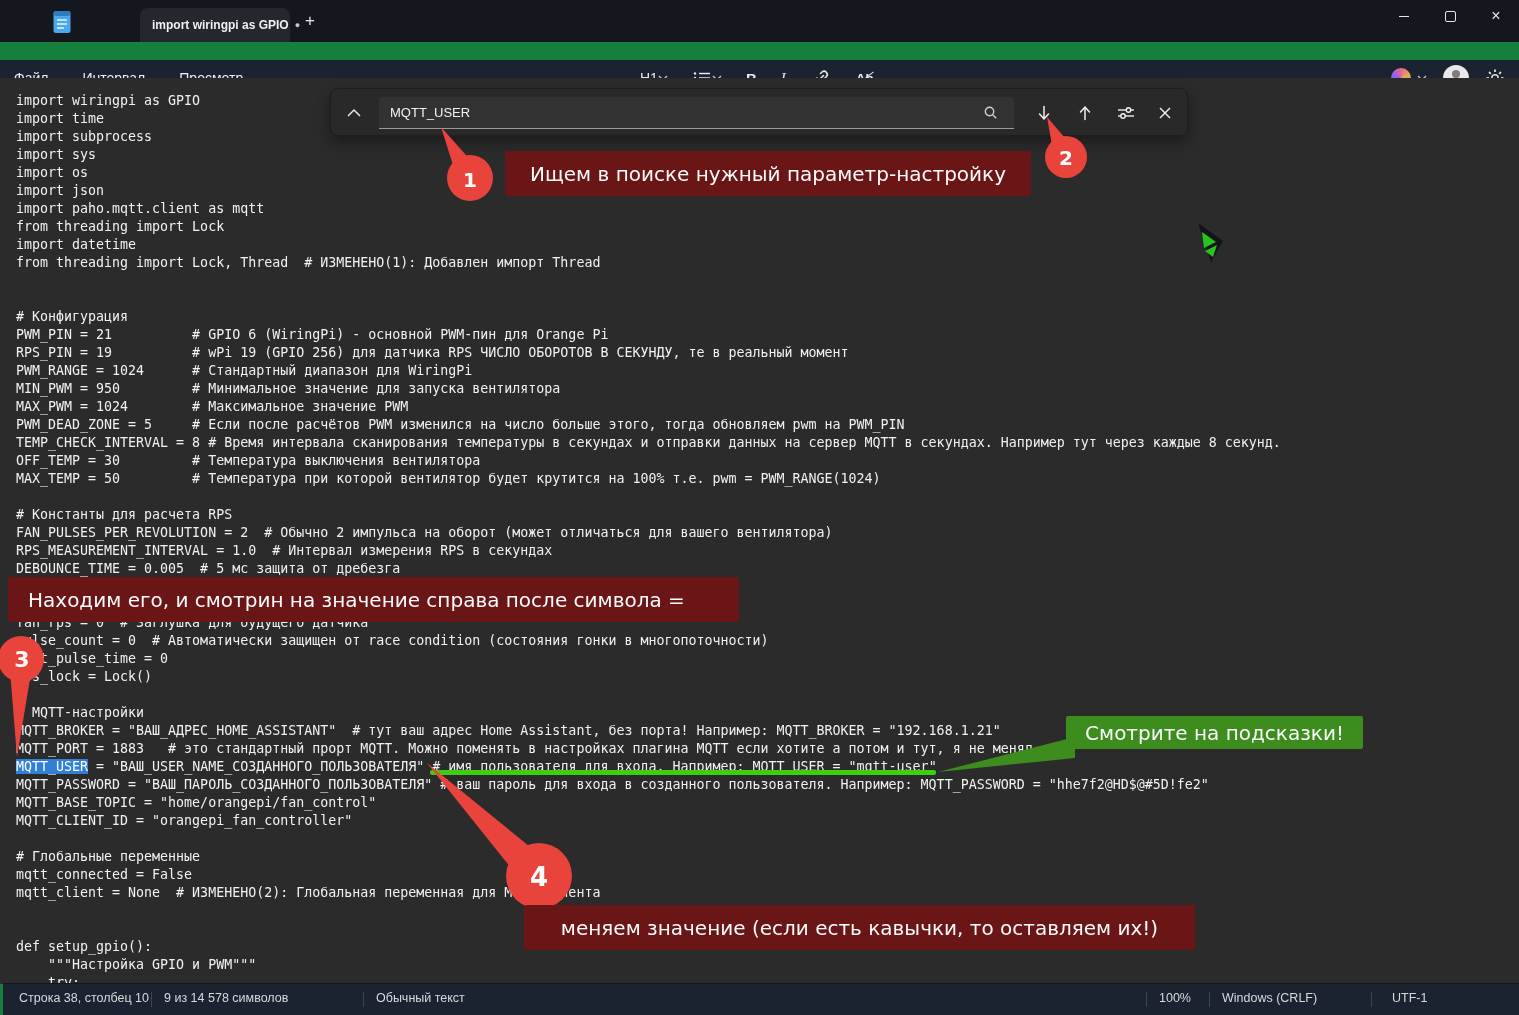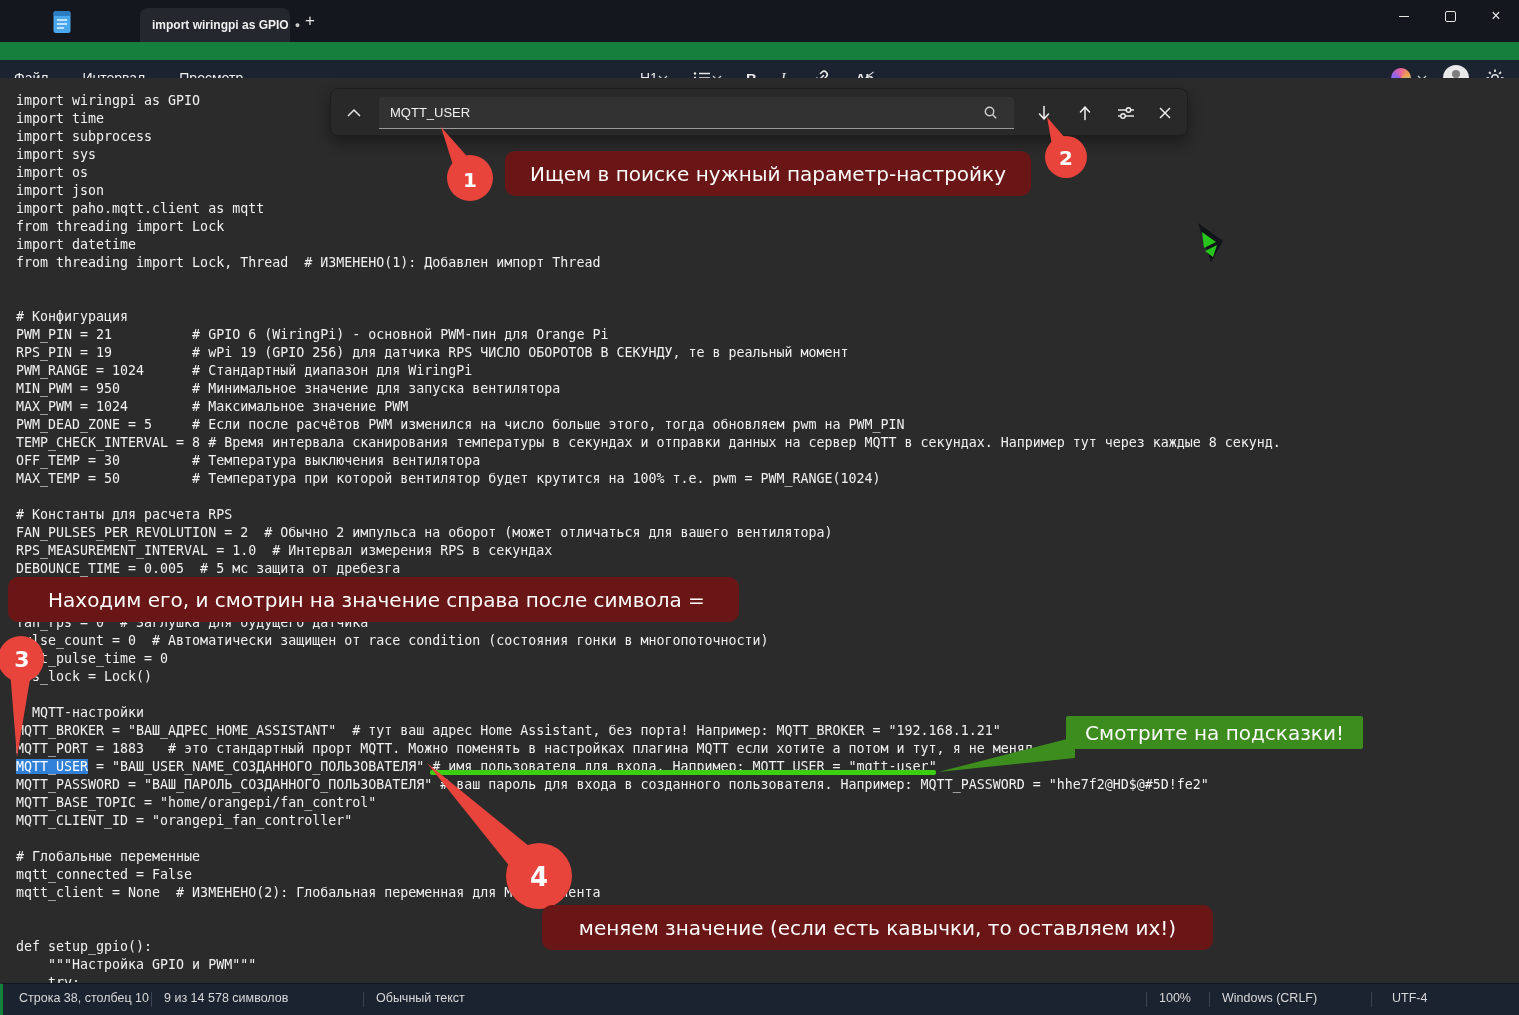--- a/index.html
+++ b/index.html
@@ -52,24 +52,24 @@
      border:1px solid #1e1e1e;border-radius:8px;box-shadow:0 6px 14px rgba(0,0,0,.38);box-sizing:border-box;z-index:5;}
   .sp-btn{position:absolute;top:10px;width:30px;height:28px;display:flex;align-items:center;justify-content:center;}
   .sp-input{position:absolute;left:48px;top:8px;width:635px;height:32px;background:#323232;
      border:none;border-bottom:1px solid #9a9a9a;border-radius:4px 4px 0 0;box-sizing:border-box;
      color:#f2f2f2;font-size:13px;font-family:"Liberation Sans",sans-serif;padding:0 34px 0 11px;outline:none;}
   .sp-mag{position:absolute;left:652px;top:16px;}
 
   
   .overlay{position:absolute;left:0;top:0;width:1519px;height:1015px;z-index:6;pointer-events:none;}
   .banner{position:absolute;background:#6b1616;color:#fbfbfb;font-family:"DejaVu Sans",sans-serif;
-     font-size:20px;display:flex;align-items:center;z-index:7;border-radius:10px;}
+     font-size:20px;display:flex;align-items:center;z-index:7;border-radius:3px;}
   .banner-search{left:505px;top:151px;width:526px;height:45px;justify-content:center;}
-  .banner-find{left:8px;top:577px;width:731px;height:45px;padding-left:40px;box-sizing:border-box;}
-  .banner-change{left:542px;top:905px;width:671px;height:45px;justify-content:center;}
+  .banner-find{left:8px;top:577px;width:731px;height:45px;padding-left:20px;box-sizing:border-box;}
+  .banner-change{left:524px;top:905px;width:671px;height:45px;justify-content:center;}
   .banner-hint{left:1066px;top:716px;width:297px;height:33px;background:#3c8d1d;justify-content:center;border-radius:2px;}
   .callout-num{position:absolute;color:#fff;font-family:"DejaVu Sans",sans-serif;font-weight:bold;
      transform:translate(-50%,-52%);z-index:8;}
   .n1{left:470px;top:180px;font-size:20px;}
   .n2{left:1066px;top:158px;font-size:20px;}
   .n3{left:22px;top:660px;font-size:22px;}
   .n4{left:539px;top:878px;font-size:26px;}
 
   
   .statusbar{position:absolute;left:3px;bottom:0;width:100%;height:31px;background:#1b2230;border-top:1px solid #11151c;
@@ -272,16 +272,16 @@
     <span class="sb" style="left:16px;">Строка 38, столбец 10</span>
     <span class="sb-div" style="left:148px;"></span>
     <span class="sb" style="left:161px;">9 из 14 578 символов</span>
     <span class="sb-div" style="left:360px;"></span>
     <span class="sb" style="left:373px;">Обычный текст</span>
     <span class="sb-div" style="left:1143px;"></span>
     <span class="sb" style="left:1156px;">100%</span>
     <span class="sb-div" style="left:1206px;"></span>
     <span class="sb" style="left:1219px;">Windows (CRLF)</span>
     <span class="sb-div" style="left:1368px;"></span>
-    <span class="sb" style="left:1389px;">UTF-4</span>
+    <span class="sb" style="left:1389px;">UTF-1</span>
   </div>
 
 </div>
 
 </body></html>

